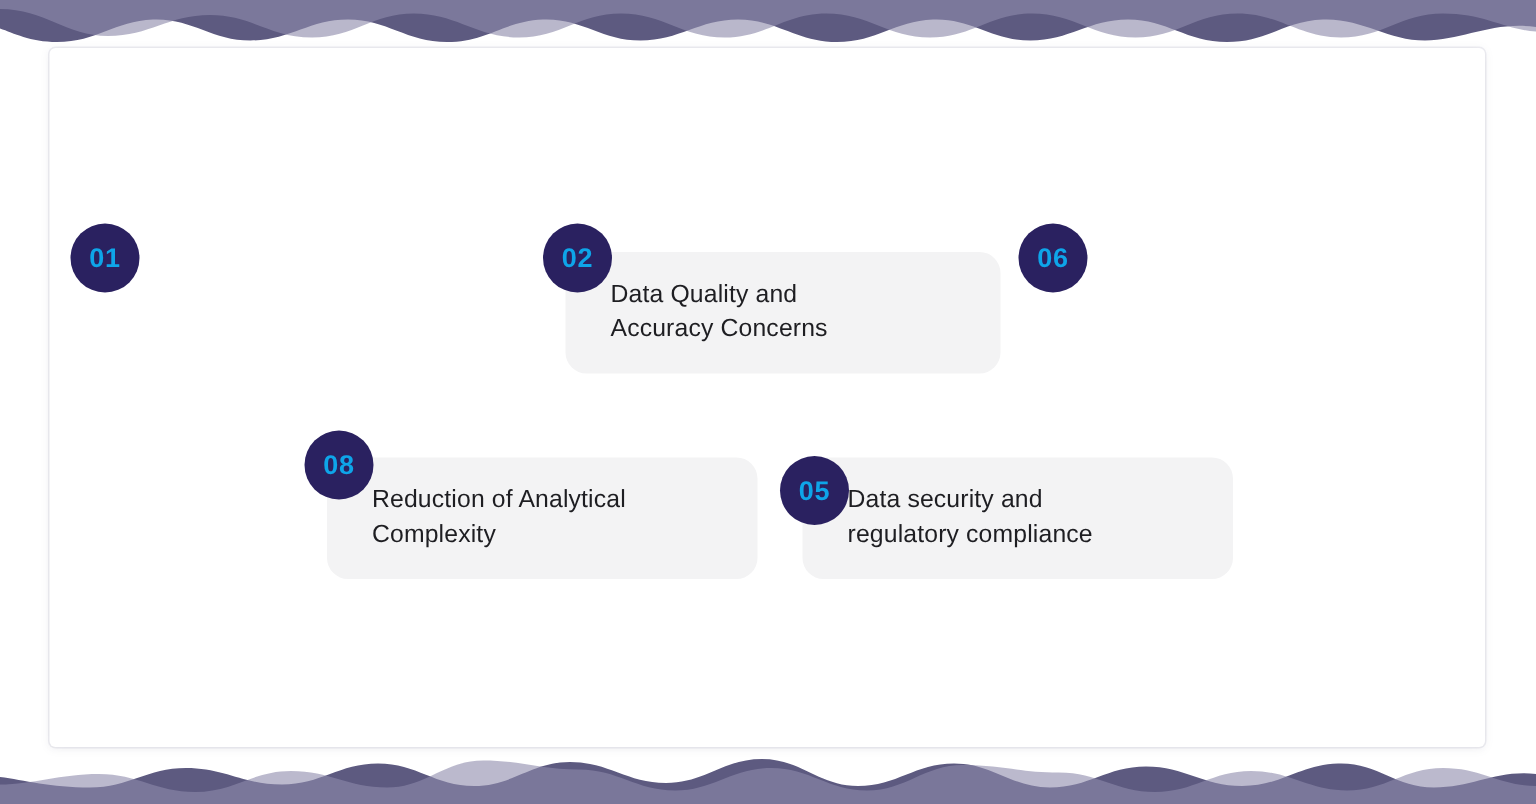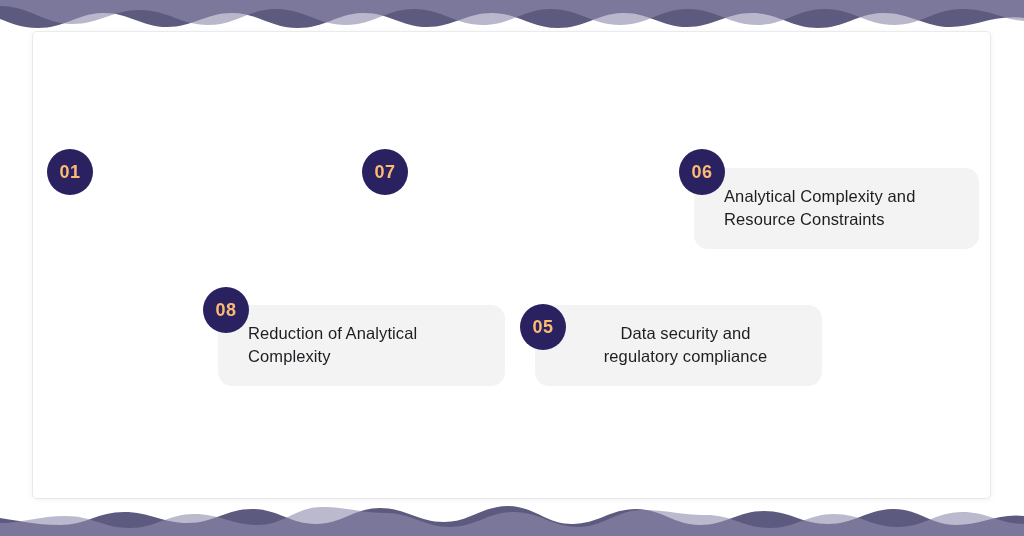--- a/index.html
+++ b/index.html
@@ -78,38 +78,38 @@
     letter-spacing: 0.1px;
     white-space: pre-line;
   }
 
   .badge {
     position: absolute;
     width: 46px;
     height: 46px;
     border-radius: 50%;
     background: #2a2160;
-    color: #fdba74;
+    color: #0ea5e9;
     display: flex;
     align-items: center;
     justify-content: center;
     font-size: 18px;
     font-weight: bold;
     letter-spacing: 0.4px;
     z-index: 6;
   }
 
   
   #card-1 { left: 60px;  top: 168px; width: 290px; height: 81px; }
   #card-2 { left: 377px; top: 168px; width: 290px; height: 81px; }
   #card-3 { left: 694px; top: 168px; width: 285px; height: 81px; }
 
   
   #card-4 { left: 218px; top: 305px; width: 287px; height: 81px; }
-  #card-5 { left: 535px; top: 305px; width: 287px; height: 81px; text-align: center; }
+  #card-5 { left: 535px; top: 305px; width: 287px; height: 81px; }
 
   
   #badge-1 { left: 47px;  top: 149px; }
   #badge-2 { left: 362px; top: 149px; }
   #badge-3 { left: 679px; top: 149px; }
   #badge-4 { left: 203px; top: 287px; }
   #badge-5 { left: 520px; top: 304px; }
 </style>
 </head>
 <body>
@@ -190,26 +190,26 @@
                C 168,20 156,34 130,34
                C 104,34 92,22 66,22
                C 40,22 22,29 0,29 Z" fill="#8e8bab" opacity="0.6"></path>
     </svg>
   </div>
 
   <div class="panel"></div>
 
   <div class="badge" id="badge-1">01</div>
 
-  <div class="badge" id="badge-2">07</div>
-
-  <div class="card" id="card-3">
-    <div class="card-text">Analytical Complexity and
-Resource Constraints</div>
-  </div>
+  <div class="card" id="card-2">
+    <div class="card-text">Data Quality and
+Accuracy Concerns</div>
+  </div>
+  <div class="badge" id="badge-2">02</div>
+
   <div class="badge" id="badge-3">06</div>
 
   <div class="card" id="card-4">
     <div class="card-text">Reduction of Analytical
 Complexity</div>
   </div>
   <div class="badge" id="badge-4">08</div>
 
   <div class="card" id="card-5">
     <div class="card-text">Data security and

